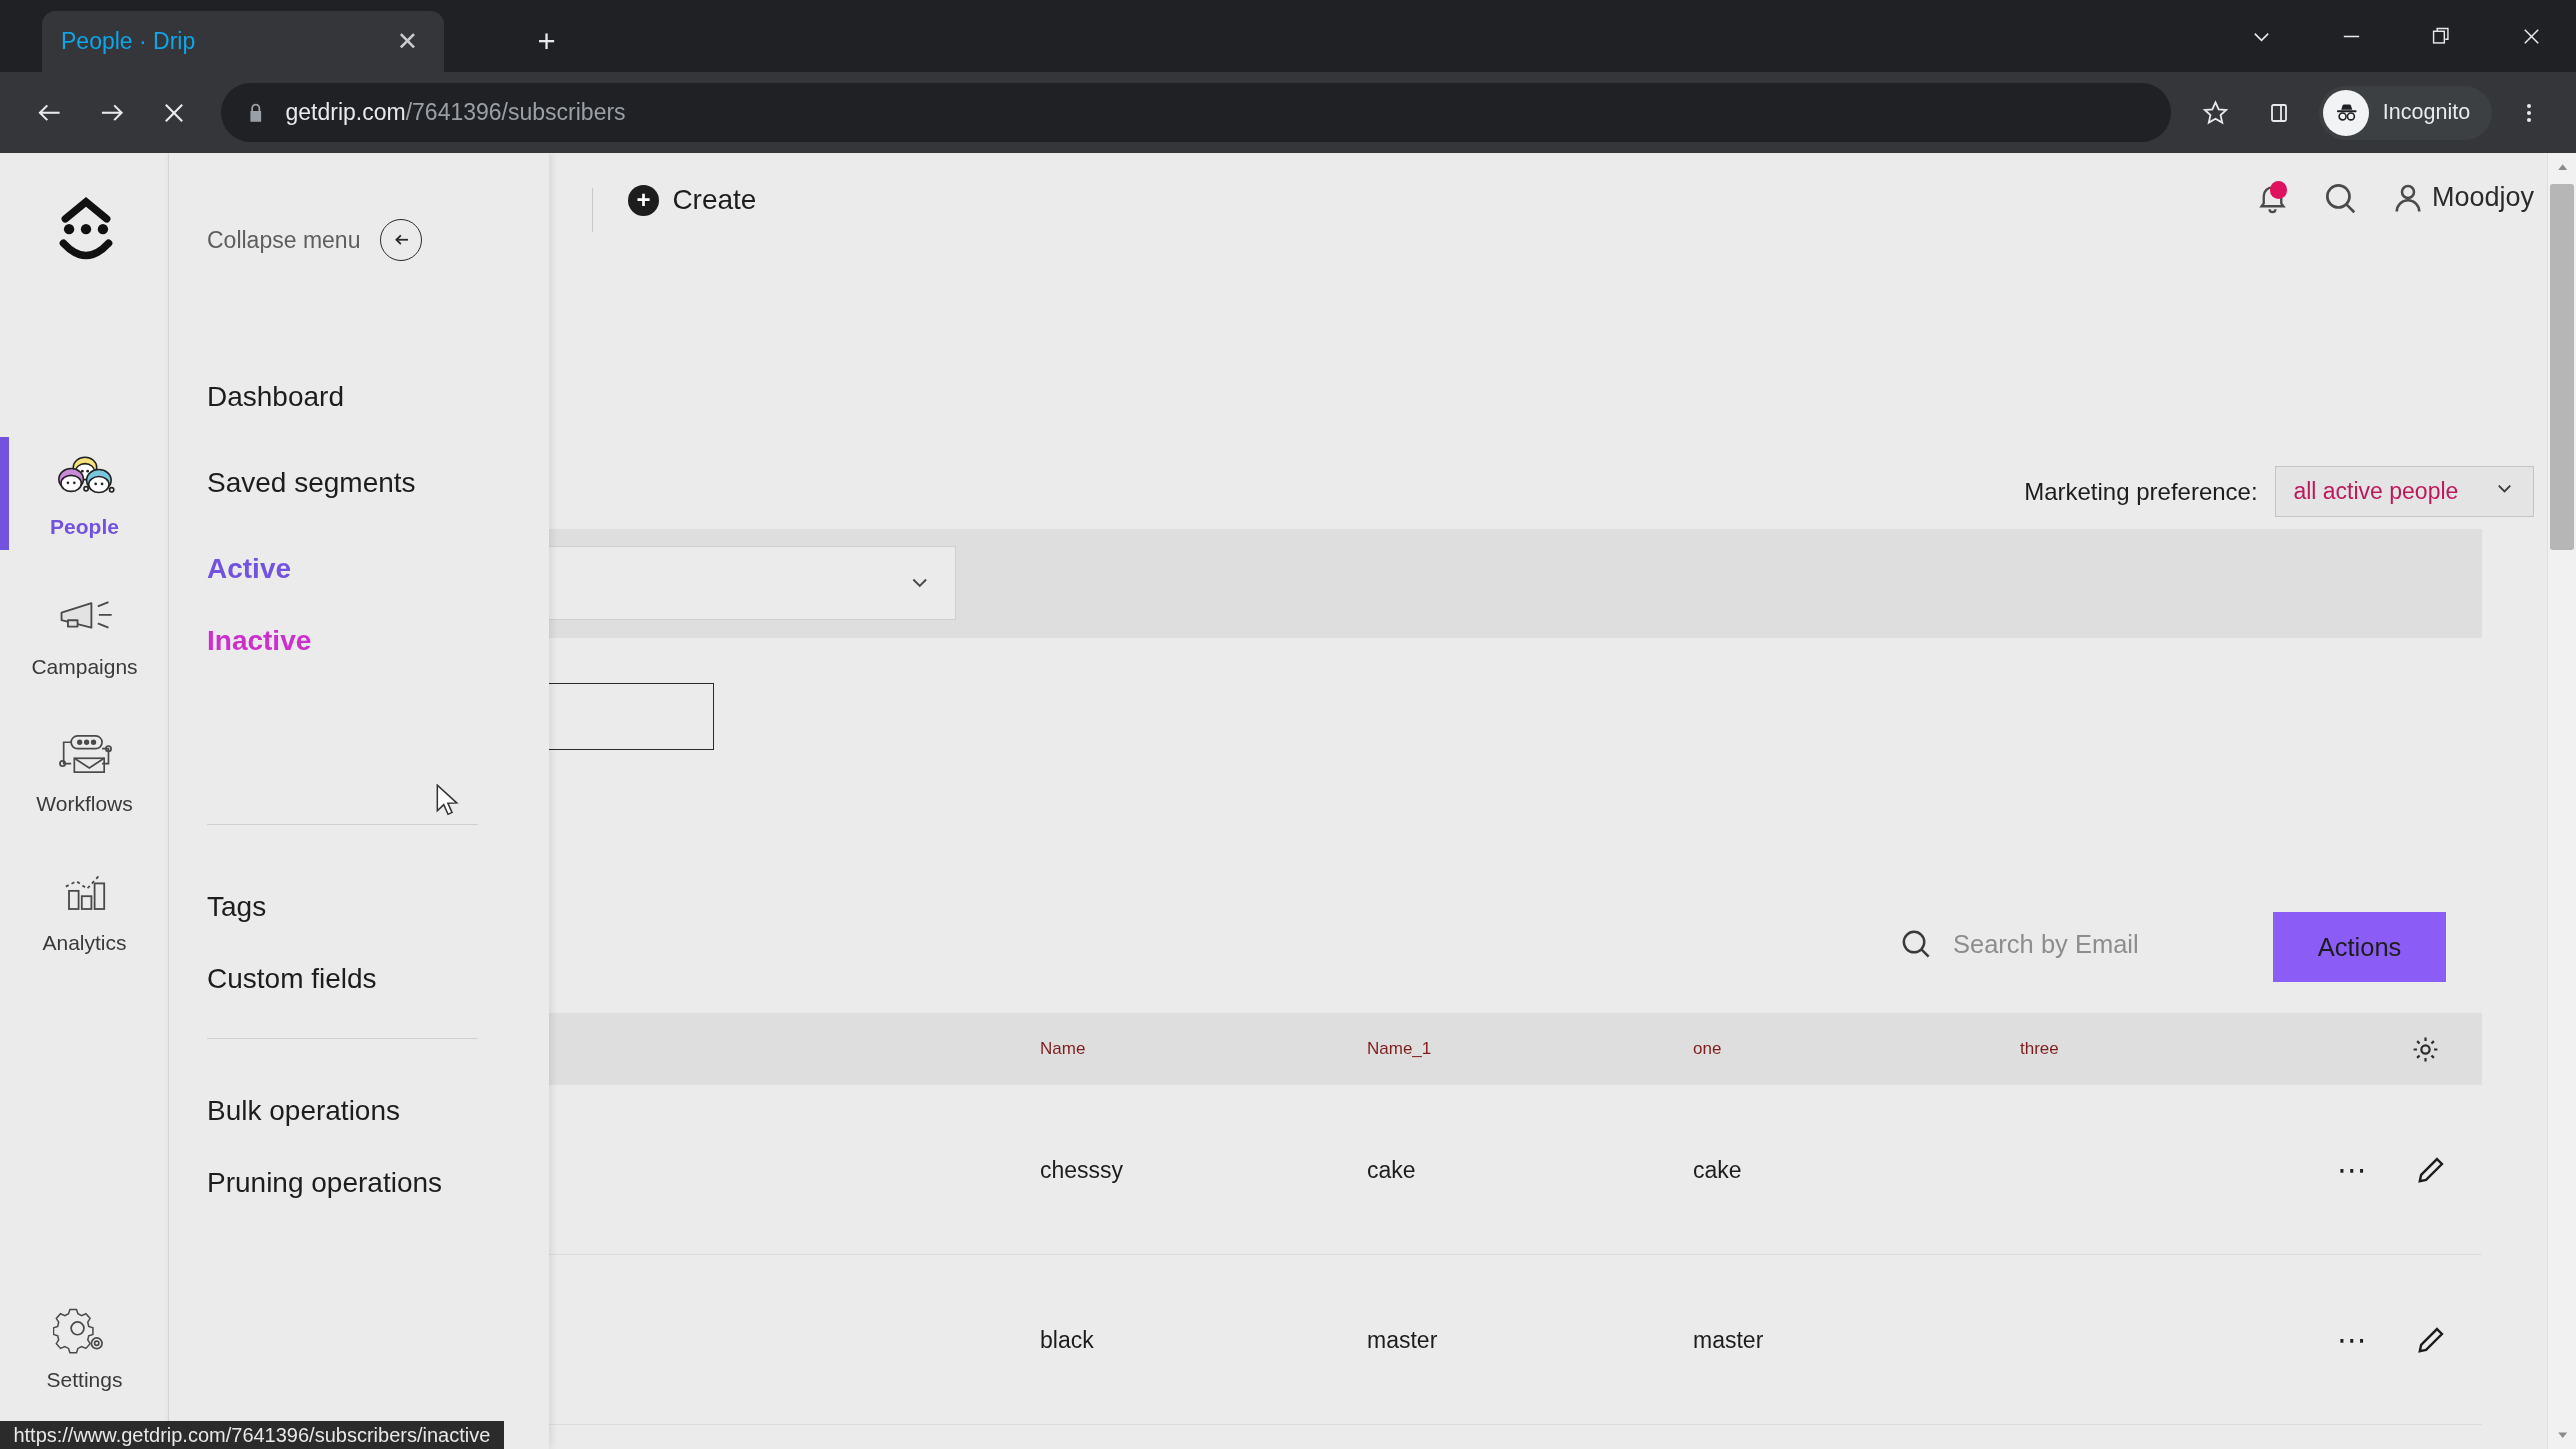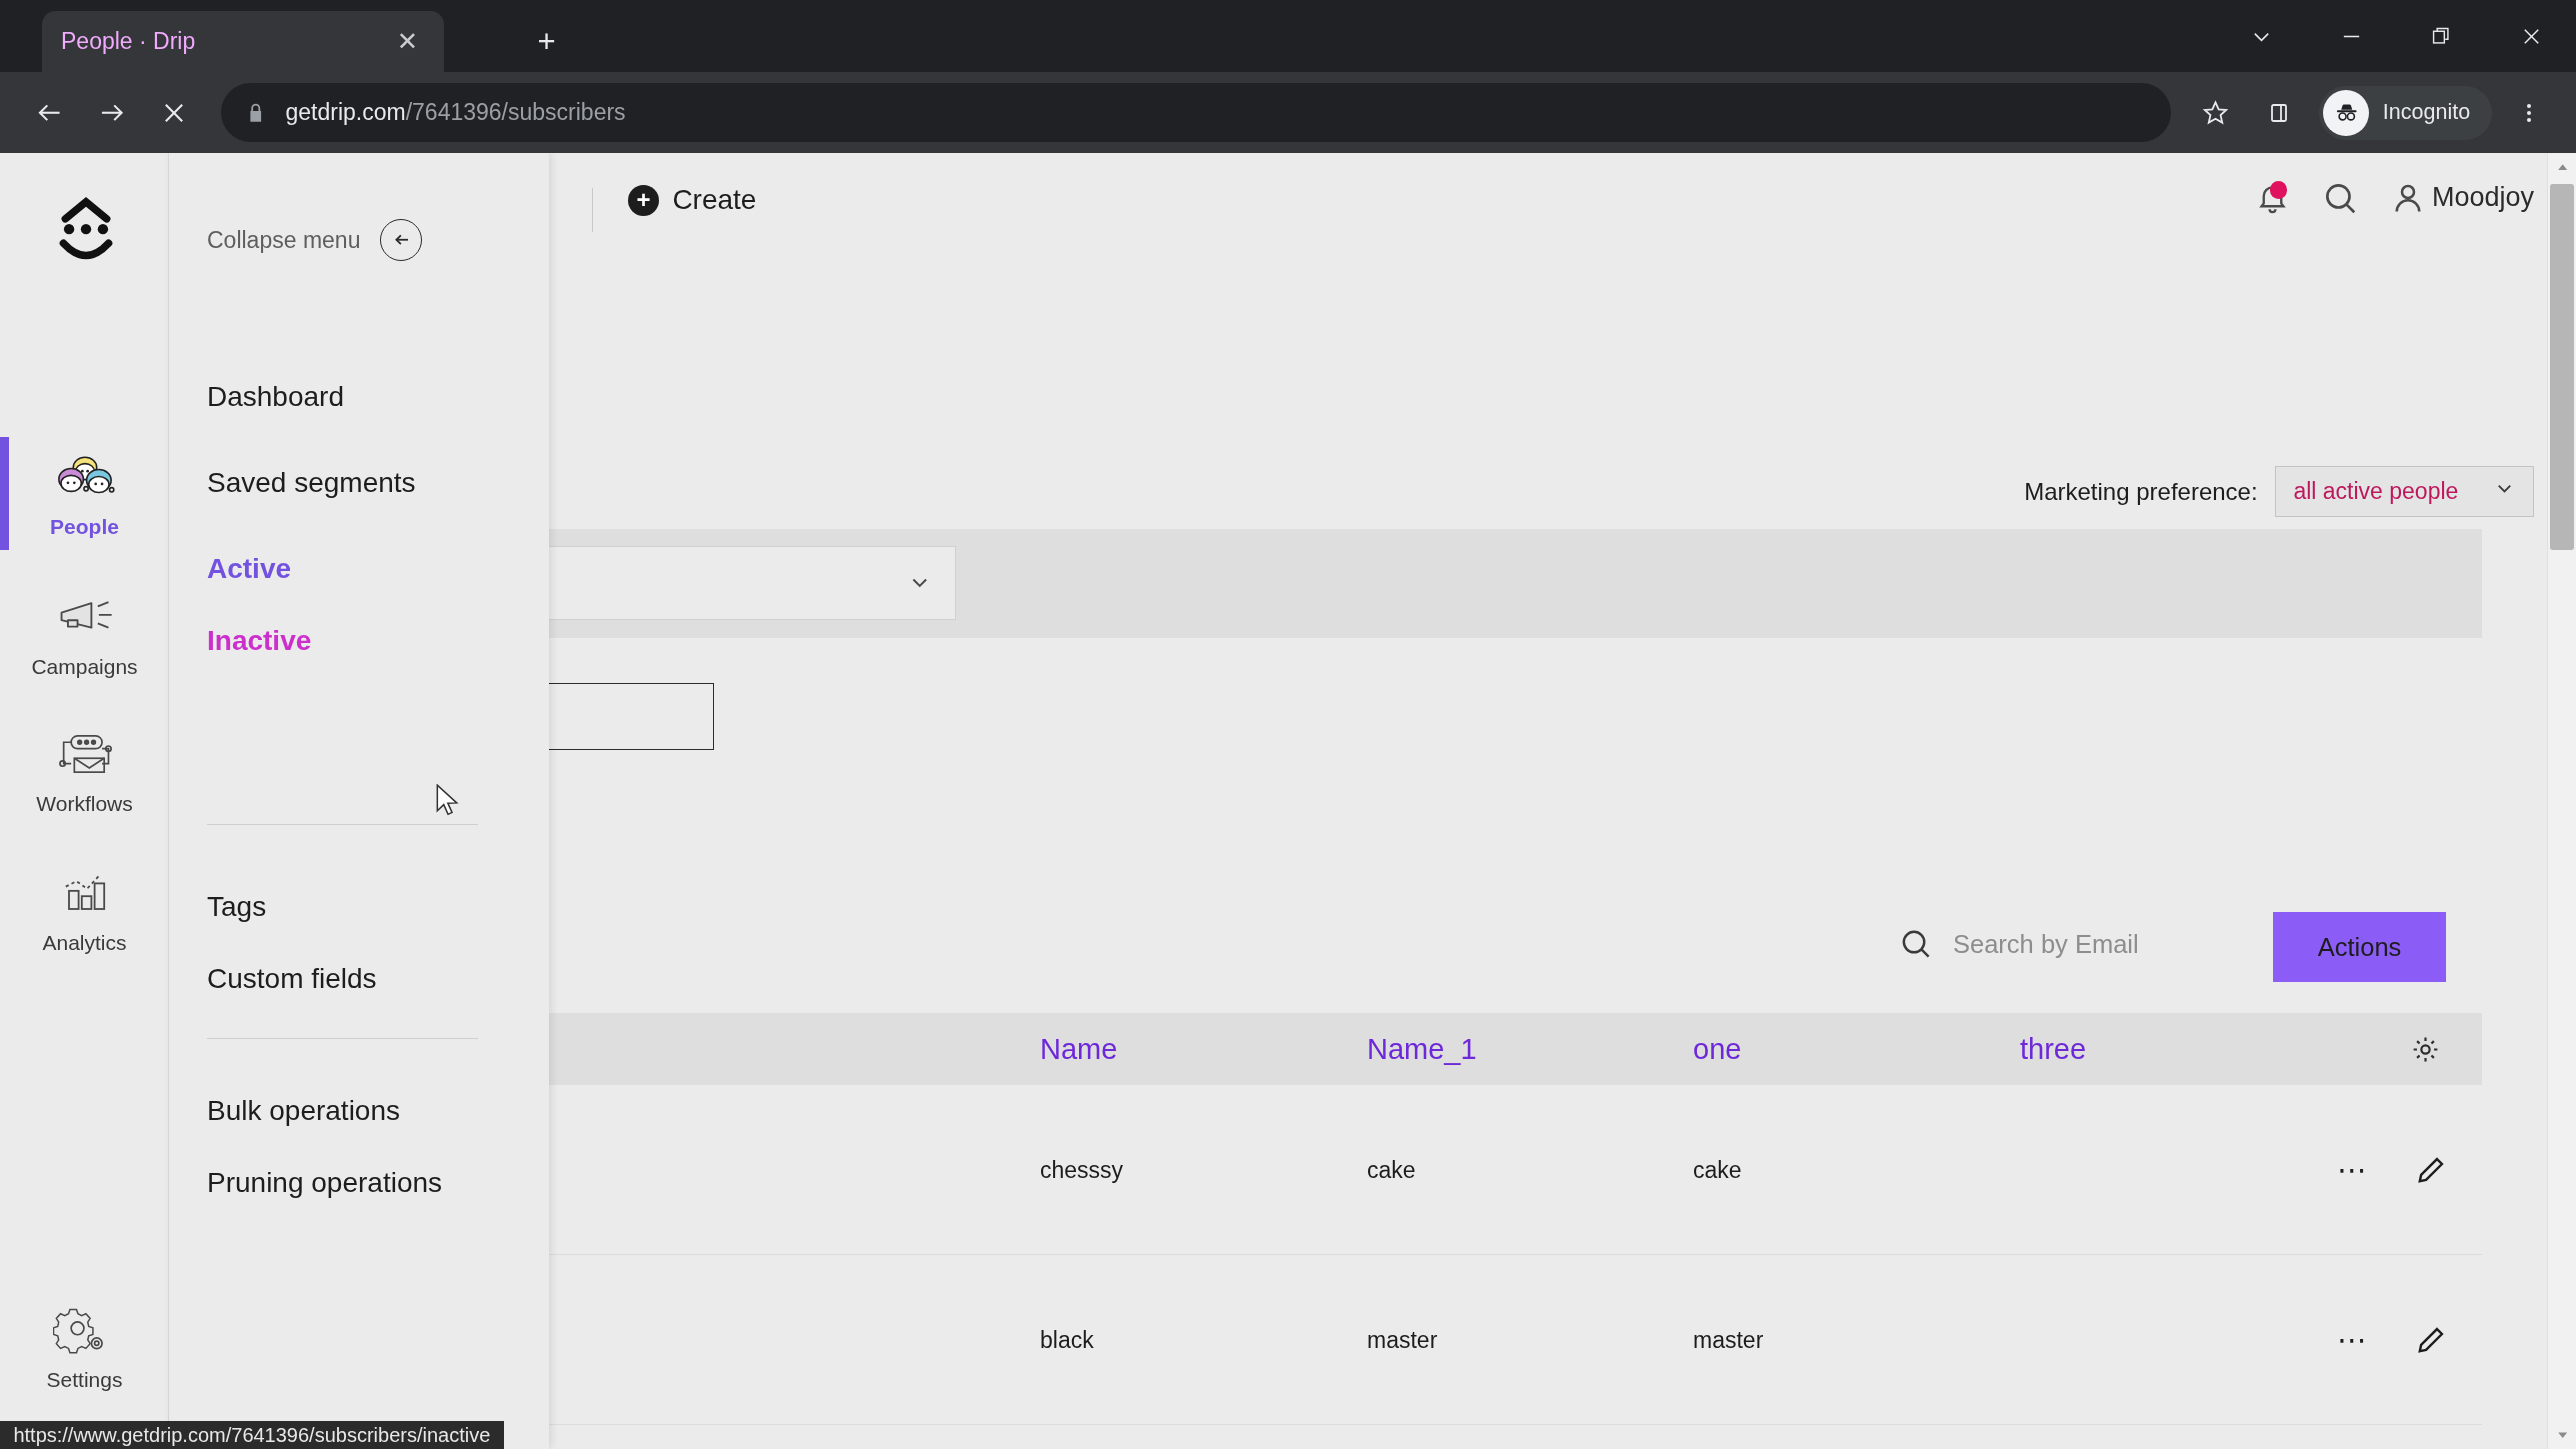--- a/index.html
+++ b/index.html
@@ -13,21 +13,21 @@
   
   #browser-chrome { width: 2576px; height: 153px; background: #202124; position: relative; }
 
   #tabstrip { height: 72px; position: relative; }
   #tab-active {
     position: absolute; left: 42px; top: 10.7px; width: 402px; height: 62px;
     background: #35363a; border-radius: 13.4px 13.4px 0 0;
     display: flex; align-items: center; padding: 0 19px;
   }
   #tab-active .tab-title {
-    color: #f0abfc; font-size: 23px; white-space: nowrap;
+    color: #0ea5e9; font-size: 23px; white-space: nowrap;
     overflow: hidden; flex: 1;
   }
   #tab-close {
     color: #c9ccd1; font-size: 25.5px; line-height: 1; width: 35px; text-align: center;
     cursor: pointer;
   }
   #new-tab {
     position: absolute; left: 523px; top: 19px; width: 47px; height: 47px;
     color: #e8eaed; font-size: 31px; line-height: 46px; text-align: center;
     border-radius: 50%;
@@ -160,21 +160,21 @@
     position: absolute; left: 2273px; top: 759px; width: 173px; height: 70px;
     background: #8b5cf6; display: flex; align-items: center; justify-content: center;
     font-size: 25.5px; color: #1d1d1d;
   }
 
   
   #table { position: absolute; left: 169px; top: 860px; right: 94px; }
   #table-head {
     height: 72px; background: #dedede; position: relative;
   }
-  .thcell { position: absolute; top: 0; height: 72px; display: flex; align-items: center; font-size: 29px; color: #6d28d9; }
+  .thcell { position: absolute; top: 0; height: 72px; display: flex; align-items: center; font-size: 17px; color: #7f1d1d; }
   .trow { height: 170px; position: relative; border-bottom: 0.7px solid #dcdcdc; }
   .trow:last-child { border-bottom: none; }
   .tdcell { position: absolute; height: 170px; display: flex; align-items: center; font-size: 23px; color: #1d1d1d; }
   .email-cell { flex-direction: column; align-items: flex-start; justify-content: center; gap: 12px; }
   .email-cell .em { font-size: 24px; color: #1d1d1d; }
   .email-cell .ts { font-size: 21.5px; color: #5a5a5a; }
   .row-dots { font-size: 29.5px; color: #1d1d1d; letter-spacing: 2.7px; }
 
   
   #overlay-menu {

